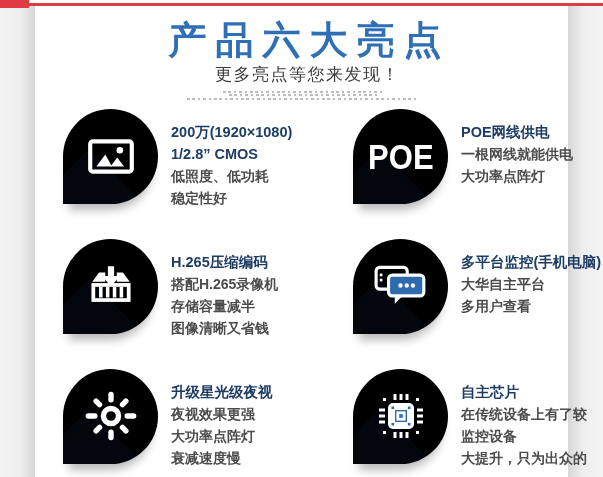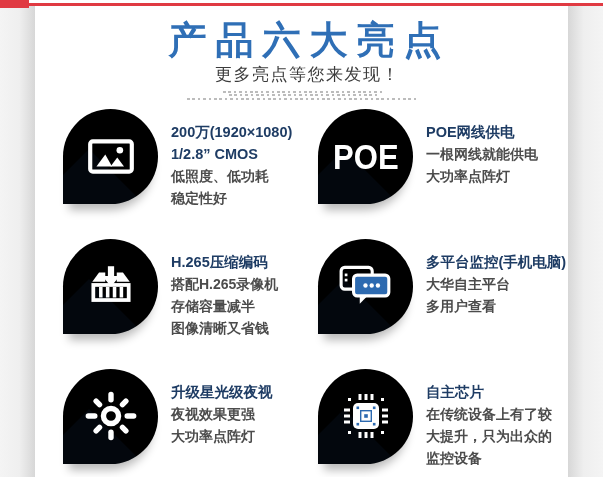--- a/index.html
+++ b/index.html
@@ -29,21 +29,21 @@
   .dashes { margin-top:5px; }
   .dash-row { height:2px; margin:1.5px auto;
     background-image:repeating-linear-gradient(90deg,#bcbcbc 0 2.6px,transparent 2.6px 5.4px); }
   .dash-row.r1 { width:160px; }
   .dash-row.r2 { width:148px; }
   .dash-row.r3 { width:232px; }
 
   .features {
     margin-top:9px; padding-left:28px;
     display:grid; grid-template-columns:255px 1fr; grid-auto-rows:95px;
-    column-gap:0; row-gap:35px;
+    column-gap:0; row-gap:35px;gap:35px;
   }
   .feature { display:flex; align-items:flex-start; }
 
   .ficon {
     position:relative; width:95px; height:95px; flex:0 0 95px;
     background:#000000; border-radius:50% 50% 50% 0; overflow:hidden;
     box-shadow:0 12px 10px -6px rgba(0,0,0,0.28);
   }
   .fi-shadow {
     position:absolute; top:40px; left:26px; width:135px; height:58px;
@@ -178,20 +178,21 @@
               <line x1="14.4" y1="35.6" x2="11.2" y2="38.8"></line>
               <line x1="35.6" y1="35.6" x2="38.8" y2="38.8"></line>
             </g>
           </svg>
         </div>
       </div>
       <div class="ftext">
         <div class="t">升级星光级夜视</div>
         <div class="b">夜视效果更强</div>
         <div class="b">大功率点阵灯</div>
+        <div class="b">衰减速度慢</div>
       </div>
     </div>
 
     <div class="feature">
       <div class="ficon">
         <div class="fi-shadow"></div>
         <div class="glyph-wrap">
           <svg class="glyph" width="54" height="54" viewBox="0 0 54 54">
             <g fill="#fff">
               <rect x="19.5" y="5" width="3" height="6"></rect>
@@ -217,19 +218,19 @@
             <rect x="17.5" y="33.9" width="2.6" height="2.6" fill="#2d6ab0"></rect>
             <rect x="33.9" y="33.9" width="2.6" height="2.6" fill="#2d6ab0"></rect>
             <rect x="21" y="21" width="12" height="12" fill="#2d6ab0"></rect>
             <rect x="23.8" y="23.8" width="6.4" height="6.4" fill="none" stroke="#fff" stroke-width="2.8"></rect>
           </svg>
         </div>
       </div>
       <div class="ftext">
         <div class="t">自主芯片</div>
         <div class="b">在传统设备上有了较</div>
+        <div class="b">监控设备</div>
         <div class="b">大提升，只为出众的</div>
-        <div class="b">监控设备</div>
       </div>
     </div>
 
   </div>
 </div>
 
 </body></html>

